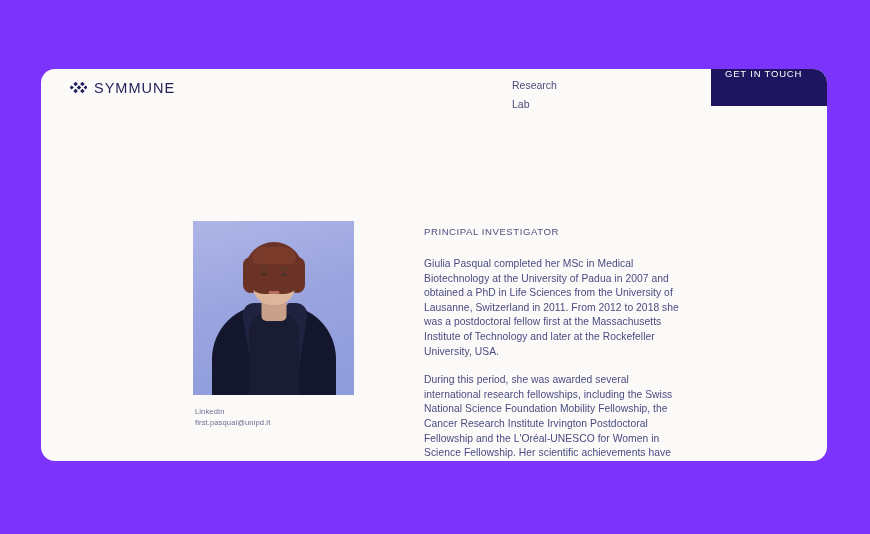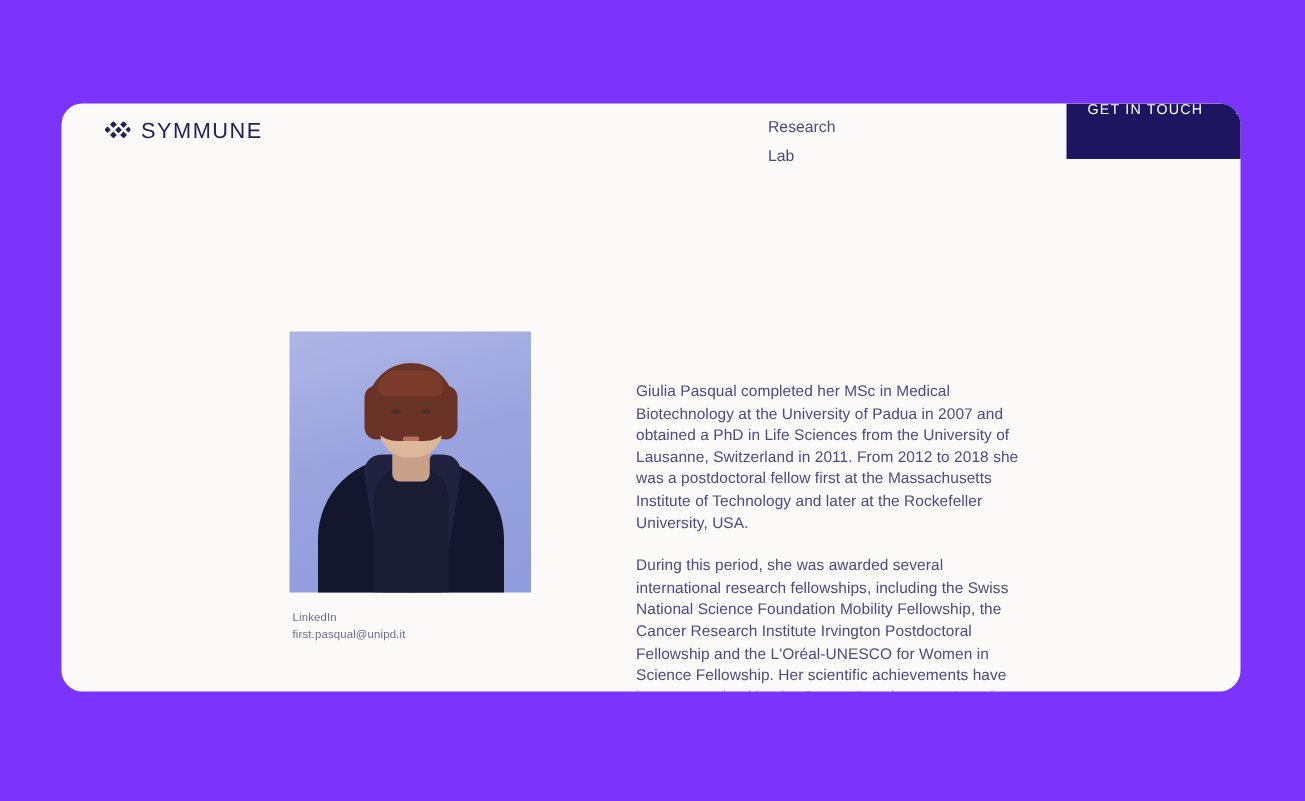--- a/index.html
+++ b/index.html
@@ -316,21 +316,21 @@
 
   .bio-role {
     margin-top: 7px;
     font-size: 9.6px;
     letter-spacing: 0.55px;
     color: #4E4F7E;
     line-height: 13px;
   }
 
   .bio-para {
-    margin-top: 37px;
+    margin-top: 19px;
     font-size: 10.3px;
     line-height: 14.6px;
     color: #4A4B82;
     letter-spacing: 0.05px;
   }
   .bio-para + .bio-para { margin-top: 14px; }
 </style>
 </head>
 <body>
 
@@ -391,19 +391,20 @@
           <div class="p-mouth"></div>
         </div>
 
         <div class="links">
           <a class="link-line" href="#">LinkedIn</a>
           <a class="link-line email" href="#">first.pasqual@unipd.it</a>
         </div>
       </div>
 
       <div class="bio-col">
+        <div class="bio-role">PRINCIPAL INVESTIGATOR</div>
         <p class="bio-para">Giulia Pasqual completed her MSc in Medical Biotechnology at the University of Padua in 2007 and obtained a PhD in Life Sciences from the University of Lausanne, Switzerland in 2011. From 2012 to 2018 she was a postdoctoral fellow first at the Massachusetts Institute of Technology and later at the Rockefeller University, USA.</p>
         <p class="bio-para">During this period, she was awarded several international research fellowships, including the Swiss National Science Foundation Mobility Fellowship, the Cancer Research Institute Irvington Postdoctoral Fellowship and the L'Oréal-UNESCO for Women in Science Fellowship. Her scientific achievements have been recognized by the Career Development Award from the Rockefeller University (2017) and by the</p>
       </div>
 
     </div>
   </div>
 </div>
 
 </body></html>

